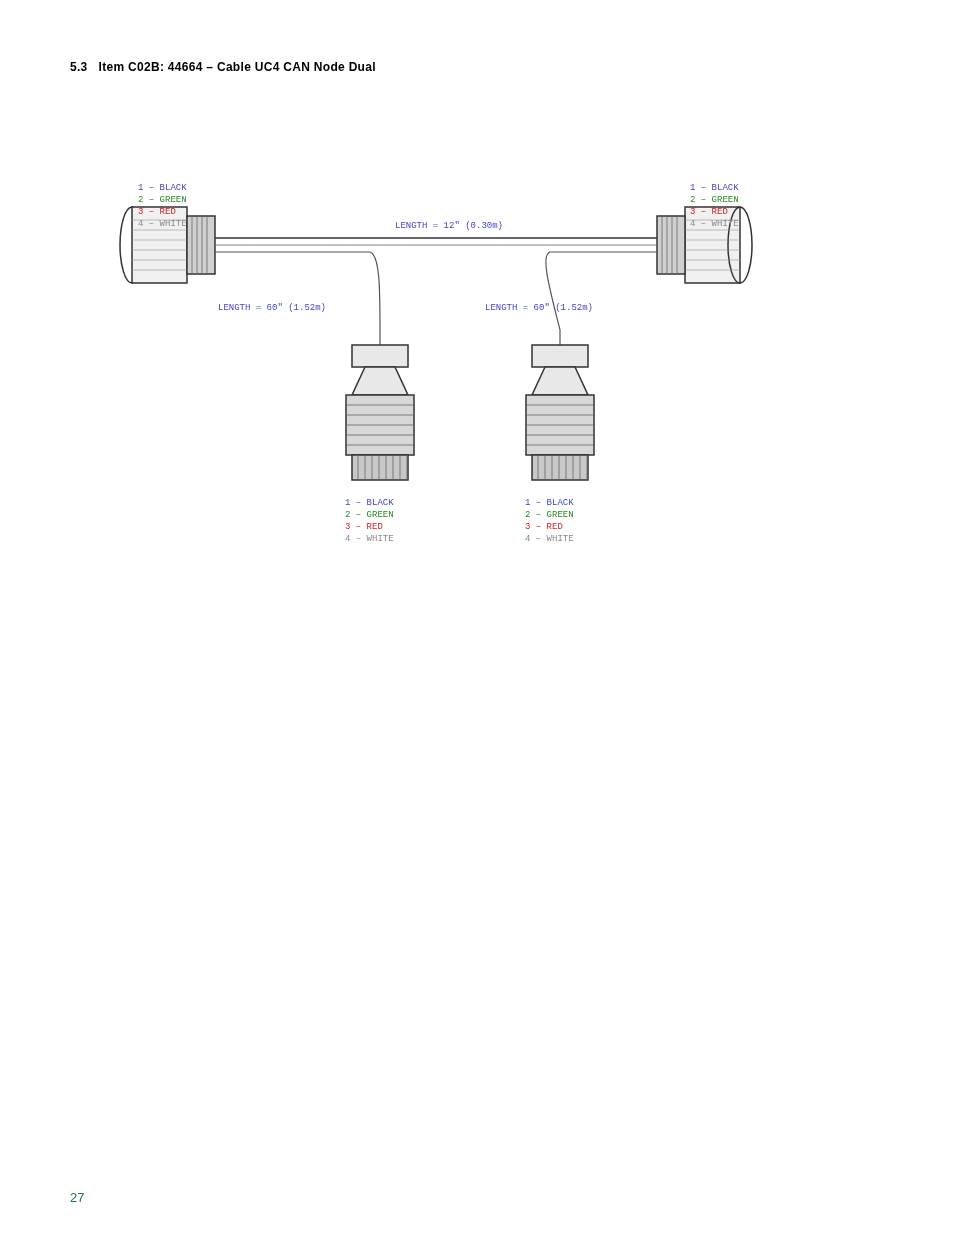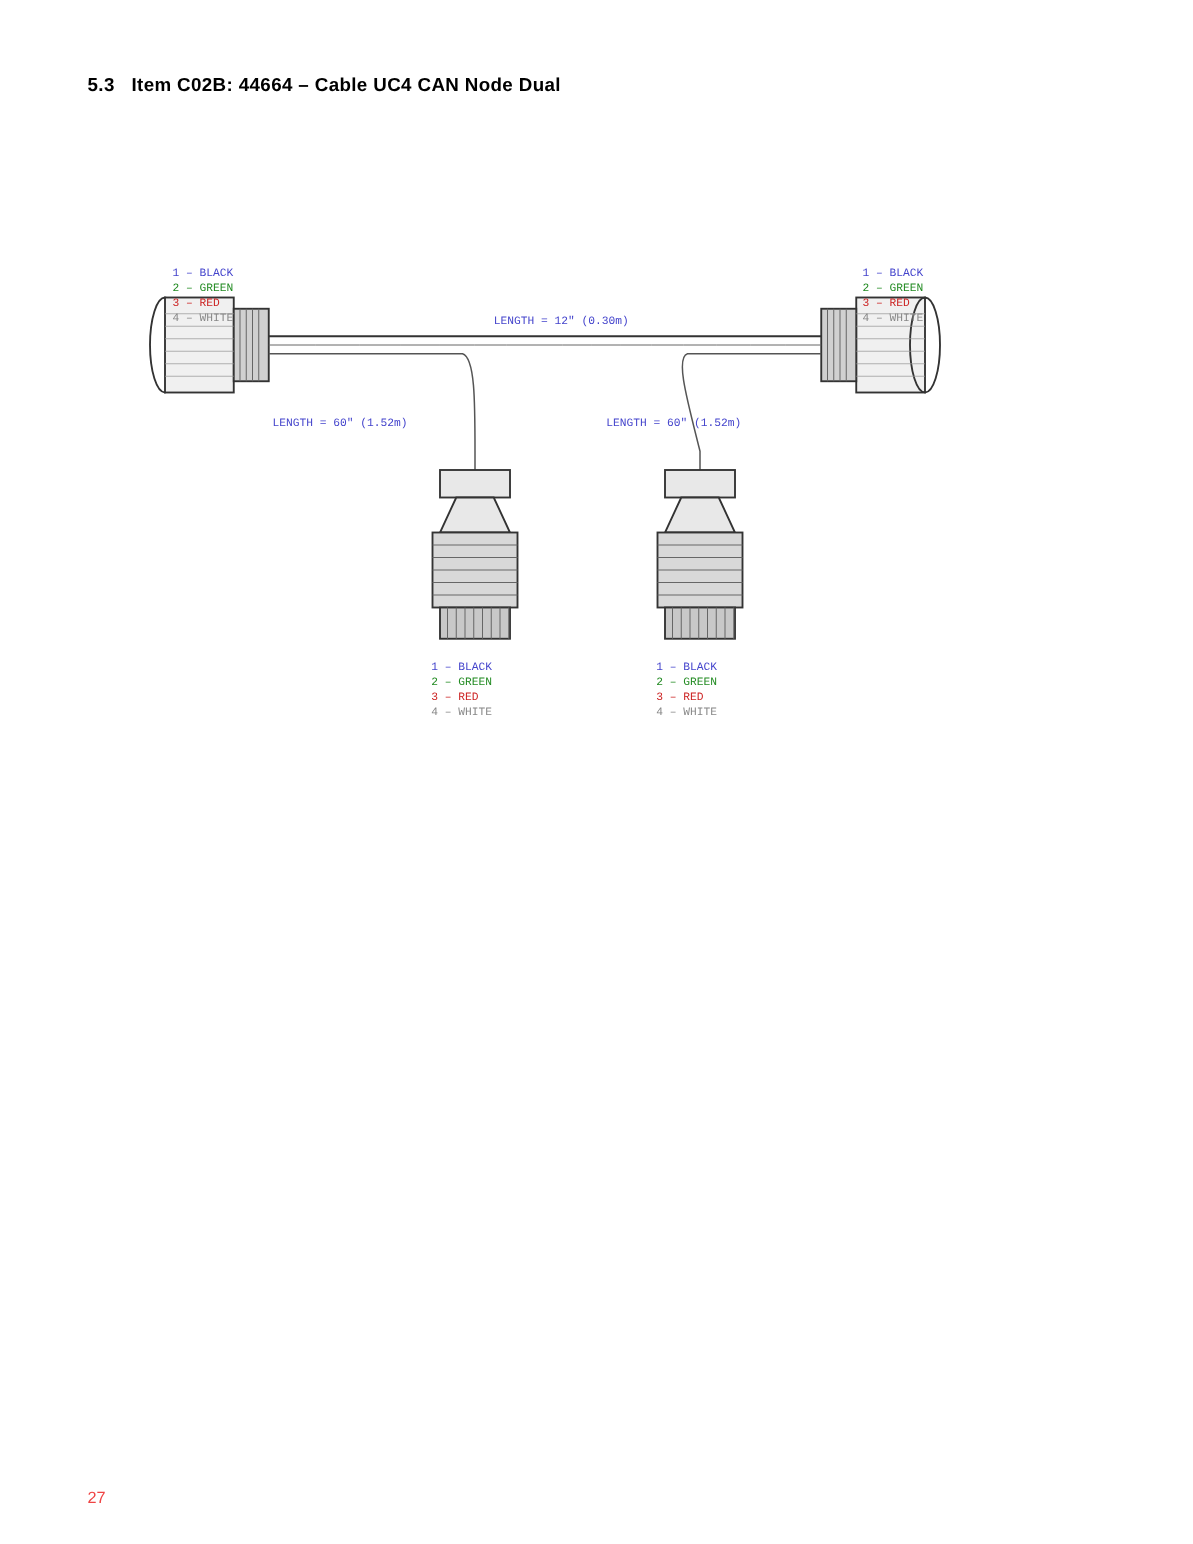--- a/index.html
+++ b/index.html
@@ -10,37 +10,37 @@
       font-family: Arial, sans-serif;
       position: relative;
     }
     .page {
       width: 954px;
       min-height: 1235px;
       padding: 60px 70px 60px 70px;
       position: relative;
     }
     .section-title {
-      font-size: 15px;
+      font-size: 12px;
       font-weight: bold;
-      margin-bottom: 44px;
+      margin-bottom: 16px;
       color: #000;
       letter-spacing: 0.3px;
     }
     .diagram-area {
       position: relative;
       width: 100%;
       height: 520px;
     }
     .page-number {
       position: absolute;
       bottom: 30px;
       left: 70px;
       font-size: 13px;
-      color: #ef4444;
+      color: #15803d;
     }
   </style>
 </head>
 <body>
 
 <div class="page">
 
   <h2 class="section-title">
     <span>5.3</span>&nbsp;&nbsp;
     <span>Item C02B: 44664 – Cable UC4 CAN Node Dual</span>

